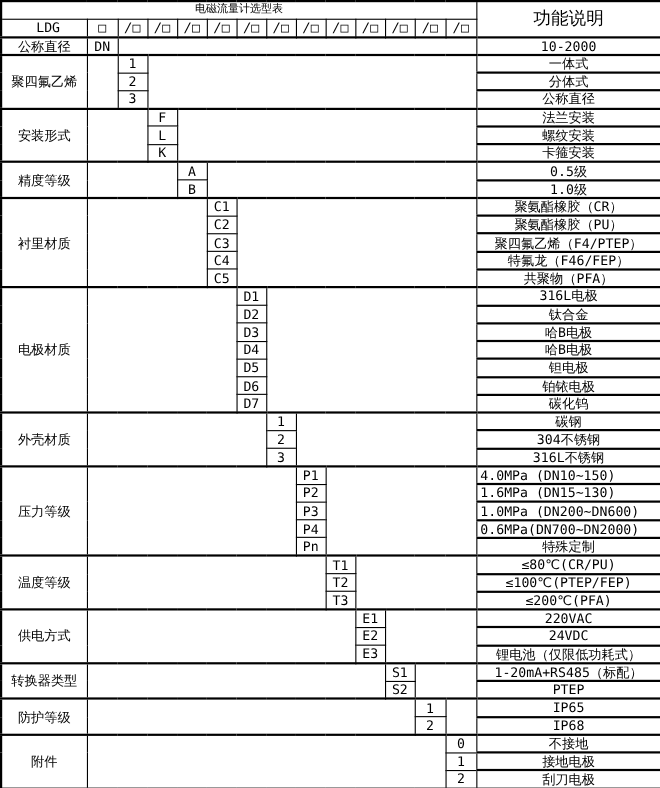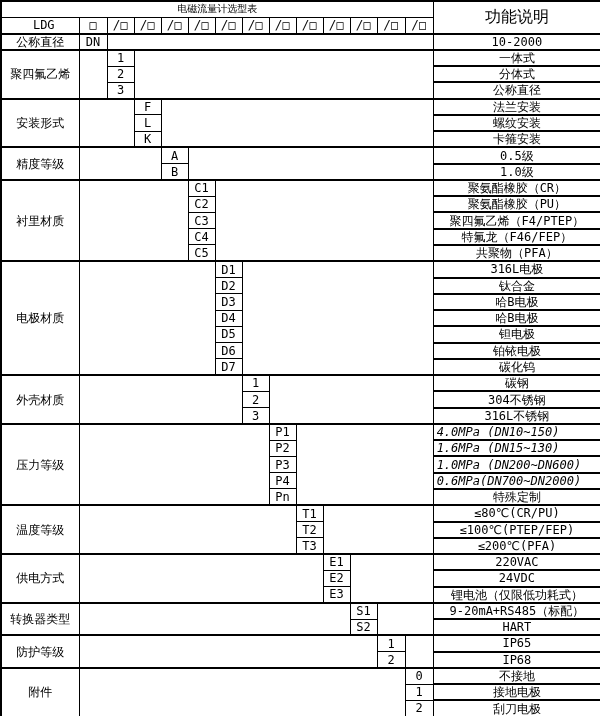--- a/index.html
+++ b/index.html
@@ -24,21 +24,21 @@
     overflow: hidden;
     white-space: nowrap;
   }
   td.title { font-size: 10px; }
   td.funchead { font-size: 16px; margin-top: 24px; }
   td.lbl { }
   td.ldg { text-align: center; padding-left: 7px; }
   td.box { font-style: italic; }
   td.func { border-top-width: 2px; margin-left: 37px; }
   tr.sec td { border-top-width: 2px; }
-  td.left { text-align: left; padding-left: 3px; font-style: italic; }
+  td.left { text-align: left; padding-left: 3px; }
 </style>
 </head>
 <body>
 
 <table>
   <colgroup id="cols">
       <col style="width: 78px;">
       <col style="width: 28px;">
       <col style="width: 27px;">
       <col style="width: 27px;">
@@ -242,25 +242,25 @@
       </tr>
       <tr>
         <td class="code">E3</td>
         <td class="func">锂电池（仅限低功耗式）</td>
       </tr>
       <tr class="sec">
         <td class="lbl" rowspan="2">转换器类型</td>
         <td rowspan="2" colspan="10"></td>
         <td class="code">S1</td>
         <td rowspan="2" colspan="2"></td>
-        <td class="func">9-20mA+RS485（标配）</td>
+        <td class="func">1-20mA+RS485（标配）</td>
       </tr>
       <tr>
         <td class="code">S2</td>
-        <td class="func">HART</td>
+        <td class="func">PTEP</td>
       </tr>
       <tr class="sec">
         <td class="lbl" rowspan="2">防护等级</td>
         <td rowspan="2" colspan="11"></td>
         <td class="code">1</td>
         <td rowspan="2" colspan="1"></td>
         <td class="func">IP65</td>
       </tr>
       <tr>
         <td class="code">2</td>

